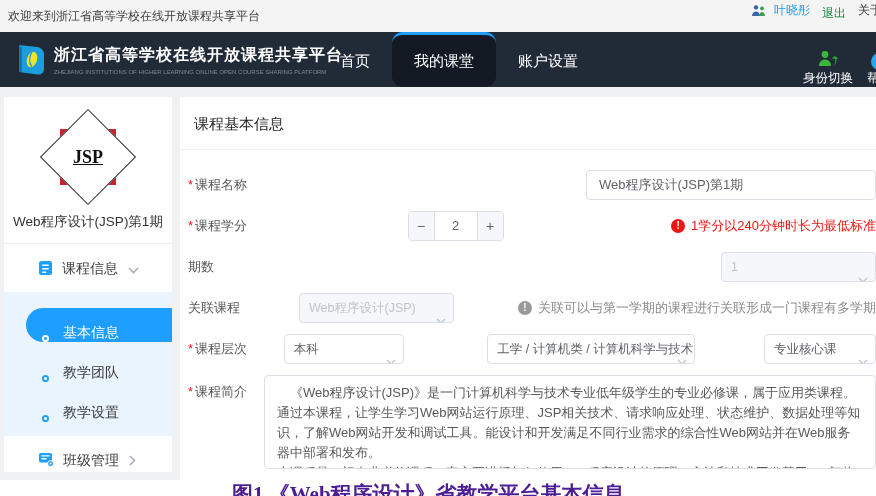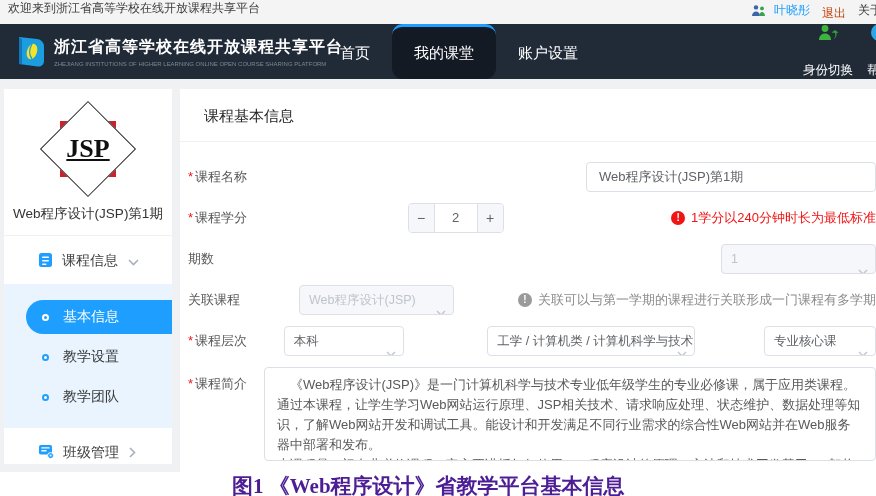--- a/index.html
+++ b/index.html
@@ -1,60 +1,60 @@
 <!DOCTYPE html>
 <html><head>
 <meta charset="utf-8">
 <style>
   * { margin:0; padding:0; box-sizing:border-box; }
   html,body { width:876px; height:496px; }
   body { font-family:"Liberation Sans","DejaVu Sans",sans-serif; background:#fff; }
   .page { position:relative; width:876px; height:496px; overflow:hidden; background:#fff; }
 
   
-  .topbar { position:relative; height:24px; background:#f4f4f4; display:flex; align-items:flex-start; padding:0 8px; }
+  .topbar { position:relative; height:32px; background:#f4f4f4; display:flex; align-items:center; padding:0 8px; }
   .welcome { font-size:12px; color:#3c3c3c; }
   .topbar-right { position:absolute; right:-10px; top:0; height:20px; display:flex; align-items:center; gap:12px; padding-right:4px; }
   .topbar-right a { font-size:12px; text-decoration:none; cursor:pointer; white-space:nowrap; }
   .username { color:#1e9fff; }
-  .logout { color:#c2410c;margin-top:7px; }
+  .logout { color:#15803d;margin-top:7px; }
   .about { color:#3c3c3c; }
   .ppl-ic { display:inline-flex; margin-right:-4px; }
 
   
   .navbar { position:relative; height:55px; background:#212b38; display:flex; align-items:stretch; }
   .brand { display:flex; align-items:center; padding-left:14px; width:290px; }
   .brand-logo { margin-right:8px; display:inline-flex; }
   .brand-title { color:#fff; font-size:16px; font-weight:bold; letter-spacing:1px; white-space:nowrap; }
   .brand-sub { color:#7c8родна594; color:#7c8694; font-size:6.5px; transform:scale(.92); transform-origin:left; white-space:nowrap; margin-top:2px; }
   .nav-items { display:flex; margin-left:28px; }
   .nav-item { display:flex; align-items:center; padding:0 22px; color:#fff; font-size:15px; cursor:pointer; border-top:3px solid transparent; }
   .nav-item.active { background:#131a24; border-top:3px solid #1e9fff;border-radius:11px; }
   .nav-right { position:absolute; right:-16px; top:0; height:55px; display:flex; gap:14px; }
-  .nav-tool { display:flex; flex-direction:column; align-items:center; justify-content:space-between; color:#fff; font-size:12.5px; cursor:pointer; gap:0; white-space:nowrap; }
+  .nav-tool { display:flex; flex-direction:column; align-items:center; justify-content:flex-end; color:#fff; font-size:12.5px; cursor:pointer; gap:0; white-space:nowrap; }
   .help-circle { width:17px; height:17px; border-radius:50%; background:#2aa7e8; color:#fff; font-size:12px; font-weight:bold; text-align:center; line-height:17px; }
 
   
   .content { position:relative; height:393px; background:#f0f1f3; }
   .sidebar { position:absolute; left:4px; top:10px; width:168px; height:375px; background:#fff; overflow:hidden; }
   .logo-wrap { position:relative; width:100px; height:100px; margin:10px auto 6px; }
   .logo-red { position:absolute; left:22px; top:22px; width:56px; height:56px; background:#c9242e; }
   .logo-diamond { position:absolute; left:16px; top:16px; width:68px; height:68px; background:#fff; border:1.5px solid #2b2b2b; transform:rotate(45deg); }
-  .logo-jsp { position:absolute; inset:0; display:flex; align-items:center; justify-content:center; font-family:"Liberation Serif","DejaVu Serif",serif; font-weight:bold; font-size:26px; color:#101010; text-decoration:underline; }
+  .logo-jsp { position:absolute; inset:0; display:flex; align-items:center; justify-content:center; font-family:"Liberation Serif","DejaVu Serif",serif; font-weight:bold; font-size:18px; color:#101010; text-decoration:underline; }
   .course-title { text-align:center; font-size:13.5px; color:#333; padding-bottom:12px; border-bottom:1px solid #f0f0f0; }
   .menu-item { display:flex; align-items:center; height:34px; padding:0 14px 0 34px; font-size:14px; color:#404040; cursor:pointer; margin-top:8px; }
   .menu-item .mi-label { margin:0 10px 0 9px; }
   .submenu { background:#e9f4ff; padding:10px 0 14px; margin-top:6px; }
-  .sub-item { display:flex; align-items:center; height:34px; padding-left:38px; font-size:14px; color:#3a3a3a; cursor:pointer; margin-top:6px; }
+  .sub-item { display:flex; align-items:flex-end; height:34px; padding-left:38px; font-size:14px; color:#3a3a3a; cursor:pointer; margin-top:6px; }
   .sub-item .bullet { width:7px; height:7px; border:2px solid #1e9fff; border-radius:50%; background:#fff; margin-right:14px; }
   .sub-item.active { background:#1e9fff; color:#fff; margin-left:22px; padding-left:16px; border-radius:17px 0 0 17px; }
   .sub-item.active .bullet { border-color:#fff; background:transparent; }
 
   .card { position:absolute; left:180px; top:10px; width:696px; height:383px; background:#fff; overflow:hidden; }
-  .card-title { height:53px; line-height:53px; padding-left:24px; font-size:15px; color:#262626; border-bottom:1px solid #eef0f2; }
+  .card-title { height:53px; line-height:53px; padding-left:14px; font-size:15px; color:#262626; border-bottom:1px solid #eef0f2; }
   .form { padding:20px 0 0 8px; }
   .form-row { display:flex; align-items:center; height:30px; margin-bottom:11px;justify-content:space-between; }
   .form-row.top { align-items:flex-start; height:auto; margin-top:8px; }
   .flabel { width:67px; flex:none; font-size:13px; color:#595959; }
   .form-row.top .flabel { padding-top:8px; }
   .star { color:#f01414; margin-right:2px; }
   .text-input { width:290px; height:30px; border:1px solid #dcdfe6; border-radius:4px; padding:0 12px; font-size:13px; color:#606266; outline:none; font-family:inherit; }
 
   .stepper { display:inline-flex; height:30px; border:1px solid #dcdfe6; border-radius:4px; overflow:hidden; background:#fff; }
   .st-btn { width:26px; background:#f5f7fa; color:#606266; text-align:center; line-height:28px; font-size:14px; cursor:pointer; }
@@ -168,25 +168,25 @@
         </span>
       </div>
 
       <div class="submenu">
         <div class="sub-item active">
           <span class="bullet"></span>
           <span>基本信息</span>
         </div>
         <div class="sub-item">
           <span class="bullet"></span>
-          <span>教学设置</span>
+          <span>教学团队</span>
         </div>
         <div class="sub-item">
           <span class="bullet"></span>
-          <span>教学团队</span>
+          <span>教学设置</span>
         </div>
       </div>
 
       <div class="menu-item">
         <span>
           <svg width="16" height="15" viewBox="0 0 16 15">
               <rect x="1" y="1" width="13" height="9.5" rx="1.8" fill="#1e9fff"></rect>
               <rect x="3.2" y="3.2" width="8.6" height="1.4" rx=".7" fill="#fff"></rect>
               <rect x="3.2" y="6" width="5.5" height="1.4" rx=".7" fill="#fff"></rect>
               <circle cx="12.6" cy="11.6" r="3" fill="#1e9fff" stroke="#fff" stroke-width="1"></circle>

